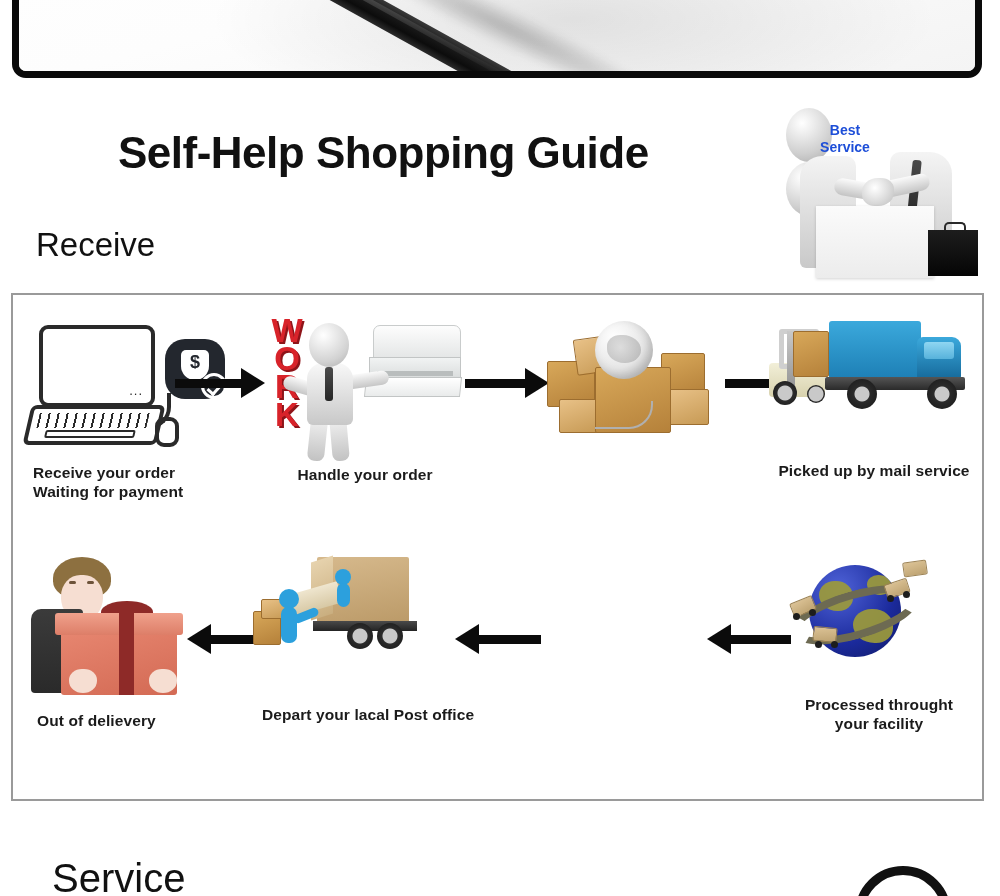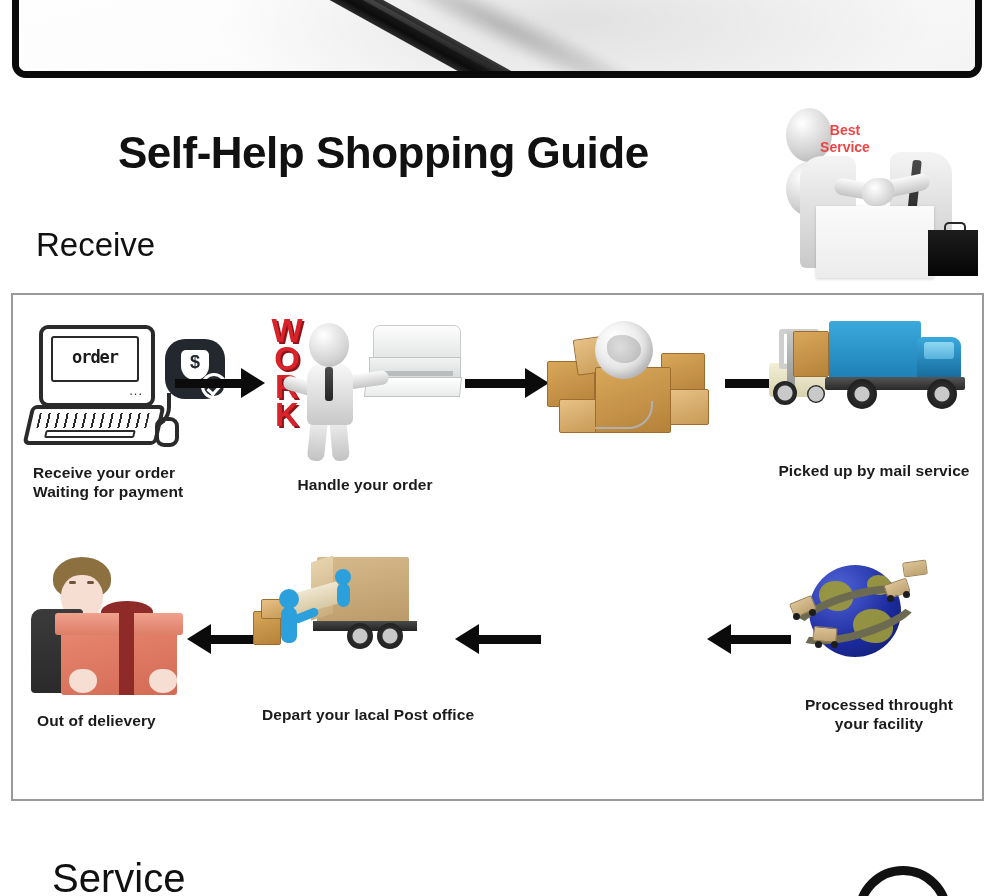--- a/index.html
+++ b/index.html
@@ -71,21 +71,21 @@
   .bs-arm.l{left:48px;top:74px;width:60px;transform:rotate(10deg);}
   .bs-arm.r{left:86px;top:70px;width:58px;transform:rotate(-12deg);}
   .bs-hand{position:absolute;left:76px;top:70px;width:32px;height:28px;border-radius:50% 40% 50% 40%;
     background:radial-gradient(circle at 40% 35%,#ffffff,#bdbdbd);}
   .bs-tie{position:absolute;left:124px;top:52px;width:9px;height:54px;transform:rotate(6deg);
     background:linear-gradient(180deg,#4a4a4a,#2b2b2b);border-radius:3px;}
   .bs-card{position:absolute;left:30px;top:98px;width:118px;height:72px;
     background:linear-gradient(180deg,#fbfbfb,#ececec);
     box-shadow:0 1px 3px rgba(0,0,0,.18);}
   .bs-card-text{position:absolute;left:0;top:14px;width:118px;text-align:center;
-    font-size:14px;font-weight:bold;line-height:17px;color:#ef4444;
+    font-size:14px;font-weight:bold;line-height:17px;color:#1d4ed8;
     font-family:"Liberation Sans","DejaVu Sans",sans-serif;}
   .bs-case{position:absolute;left:142px;top:122px;width:50px;height:46px;
     background:linear-gradient(180deg,#1d1d1d,#050505);}
   .bs-case-handle{position:absolute;left:158px;top:114px;width:18px;height:10px;
     border:2px solid #2a2a2a;border-bottom:none;border-radius:5px 5px 0 0;}
 
   
   .flow-box{
     position:absolute;left:11px;top:293px;width:973px;height:508px;
     border:2px solid #9a9a9a;background:#fff;box-sizing:border-box;
@@ -312,23 +312,20 @@
     </div>
     <div class="bs-case-handle"></div>
     <div class="bs-case"></div>
   </div>
 
   <div class="flow-box">
 
     <div class="step" style="left:6px;top:26px;width:220px;">
       <div class="step-art" style="width:204px;height:128px;">
         <div class="monitor">
-          <div class="monitor-screen">
-            <div class="monitor-word">order</div>
-          </div>
           <div class="monitor-dots">...</div>
         </div>
         <div class="mouse-wire"></div>
         <div class="keyboard">
           <div class="kb-keys"></div>
           <div class="kb-bar"></div>
         </div>
         <div class="mouse"></div>
         <div class="paybadge">
           <div class="pay-shield"></div>
@@ -358,21 +355,21 @@
           <div class="printer-tray"></div>
         </div>
         <div class="wfig-arm l"></div>
         <div class="wfig-arm r"></div>
         <div class="wfig-leg l"></div>
         <div class="wfig-leg r"></div>
         <div class="wfig-body"></div>
         <div class="wfig-tie"></div>
         <div class="wfig-head"></div>
       </div>
-      <div class="step-label" style="margin-top:28px;">Handle your order</div>
+      <div class="step-label" style="margin-top:18px;">Handle your order</div>
     </div>
 
     <div class="arrow right" style="left:452px;top:84px;width:62px;"></div>
 
     <div class="step" style="left:520px;top:20px;width:212px;">
       <div class="step-art" style="width:200px;height:132px;">
         <div class="pkg" style="left:8px;top:46px;width:48px;height:46px;"></div>
         <div class="pkg light" style="left:36px;top:22px;width:42px;height:36px;transform:rotate(-8deg);"></div>
         <div class="pkg" style="left:122px;top:38px;width:44px;height:42px;"></div>
         <div class="pkg light" style="left:20px;top:84px;width:40px;height:34px;"></div>

